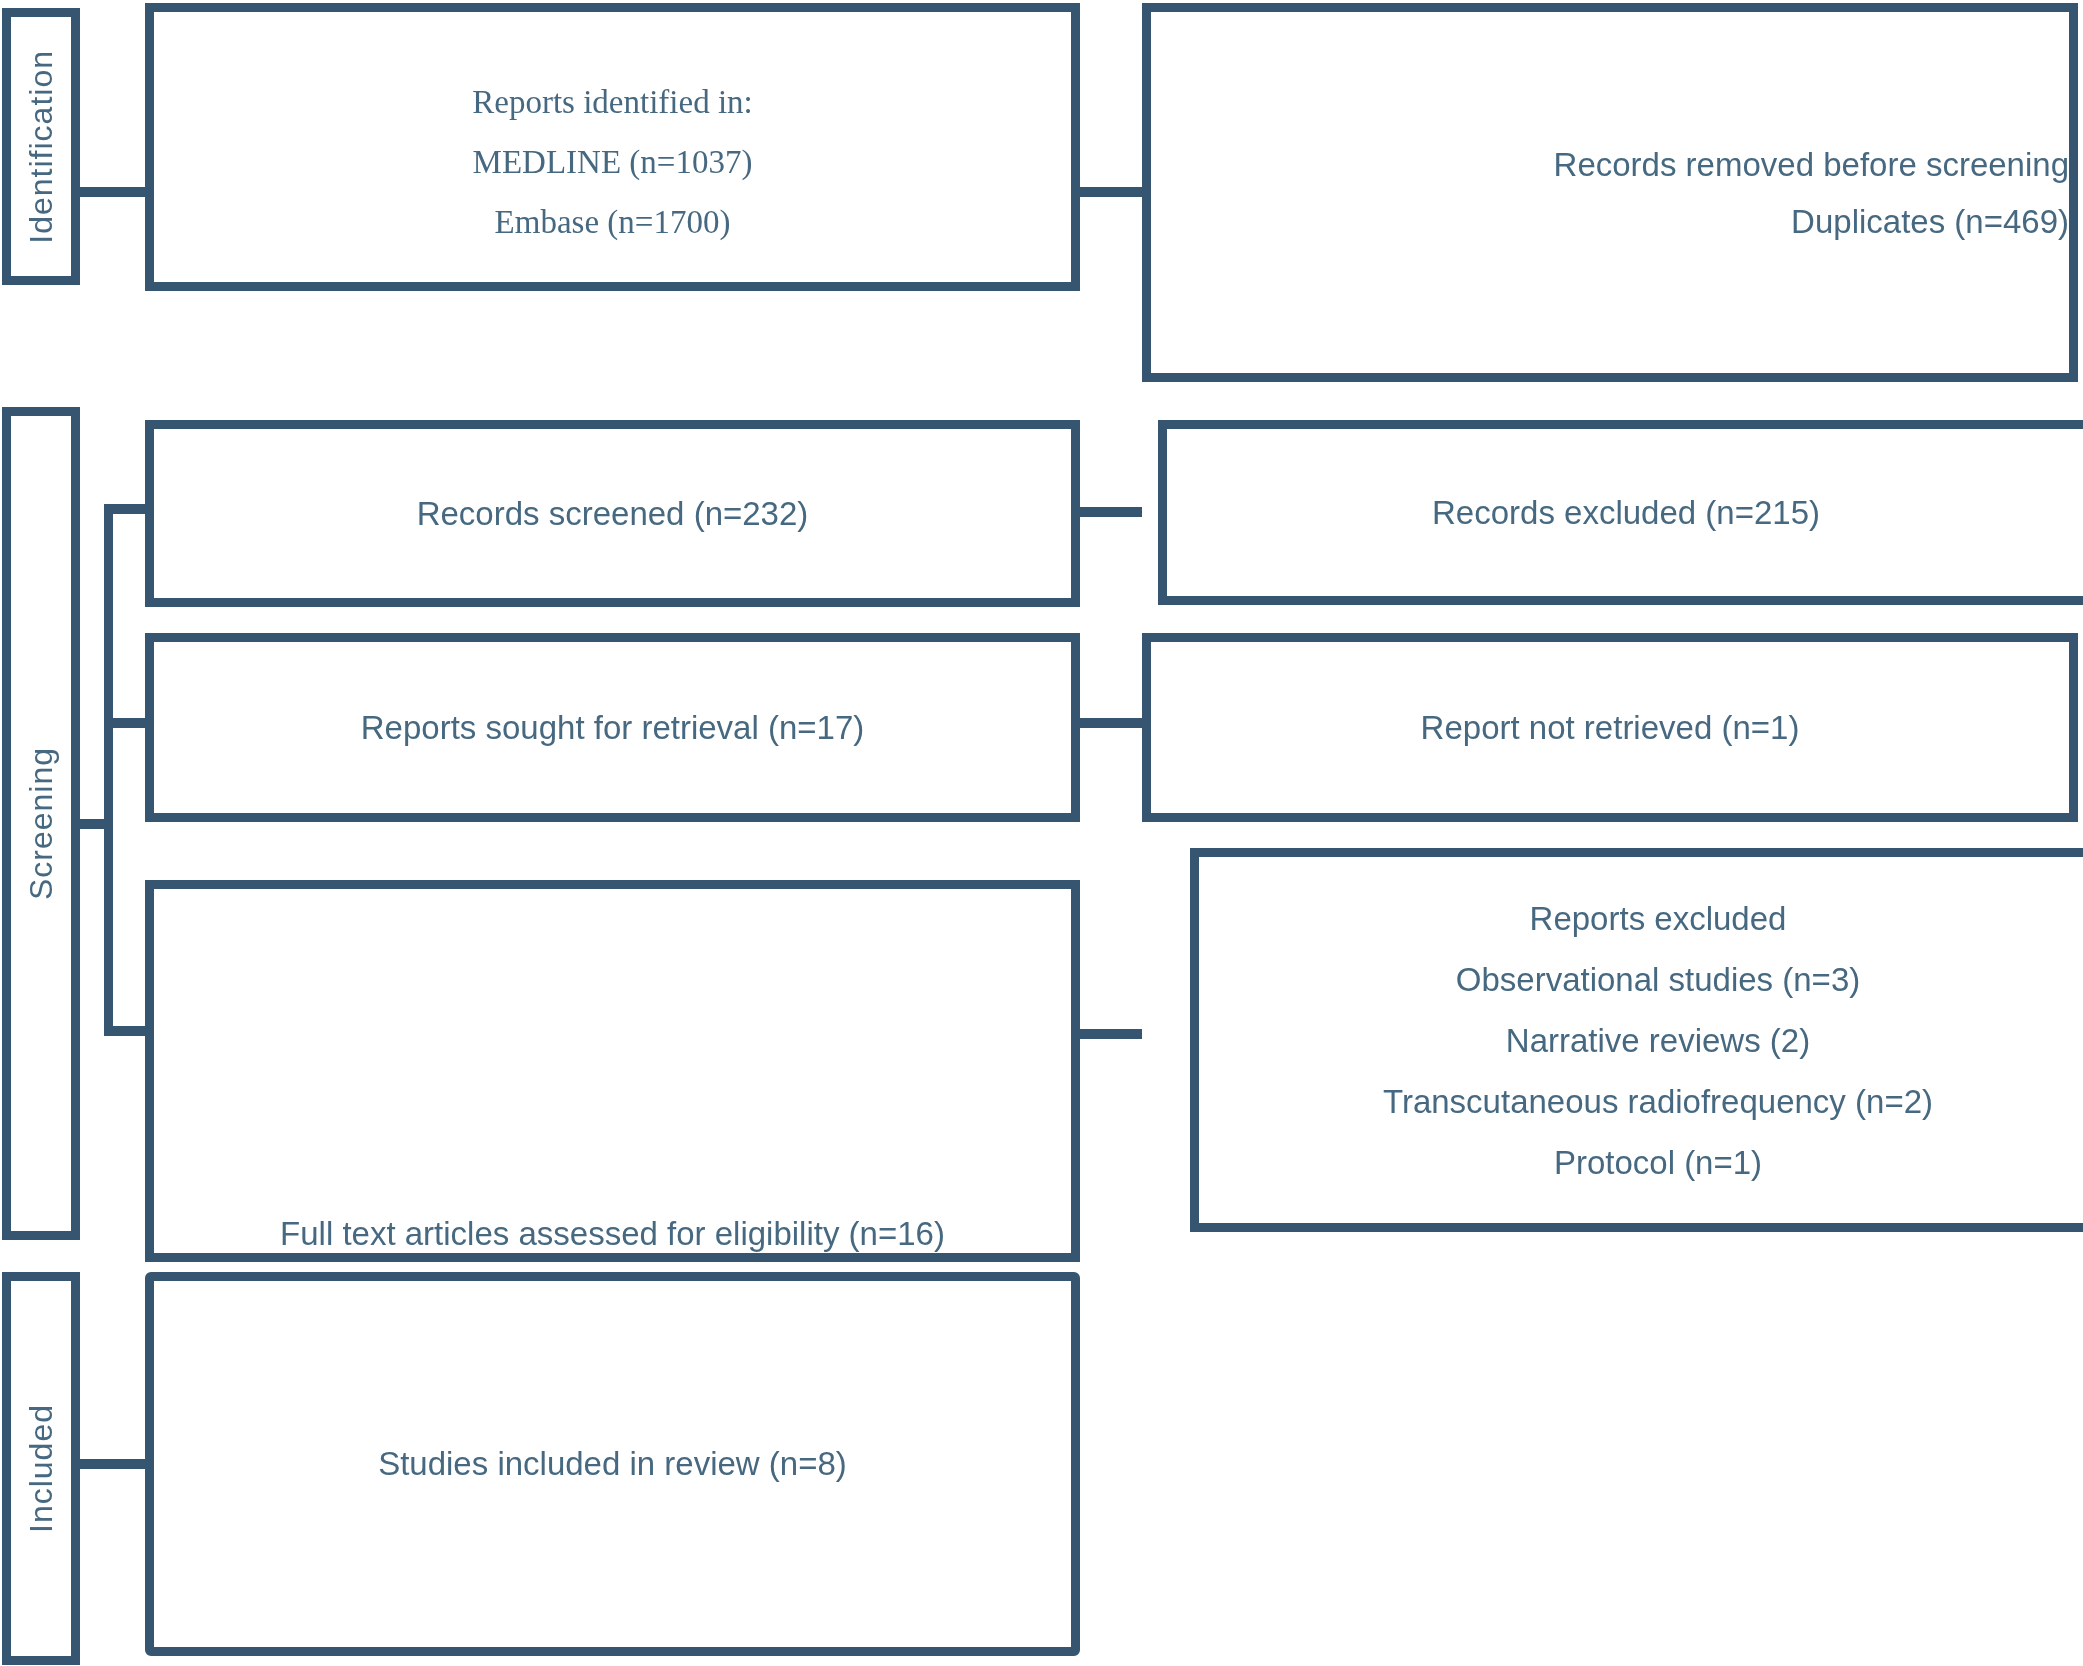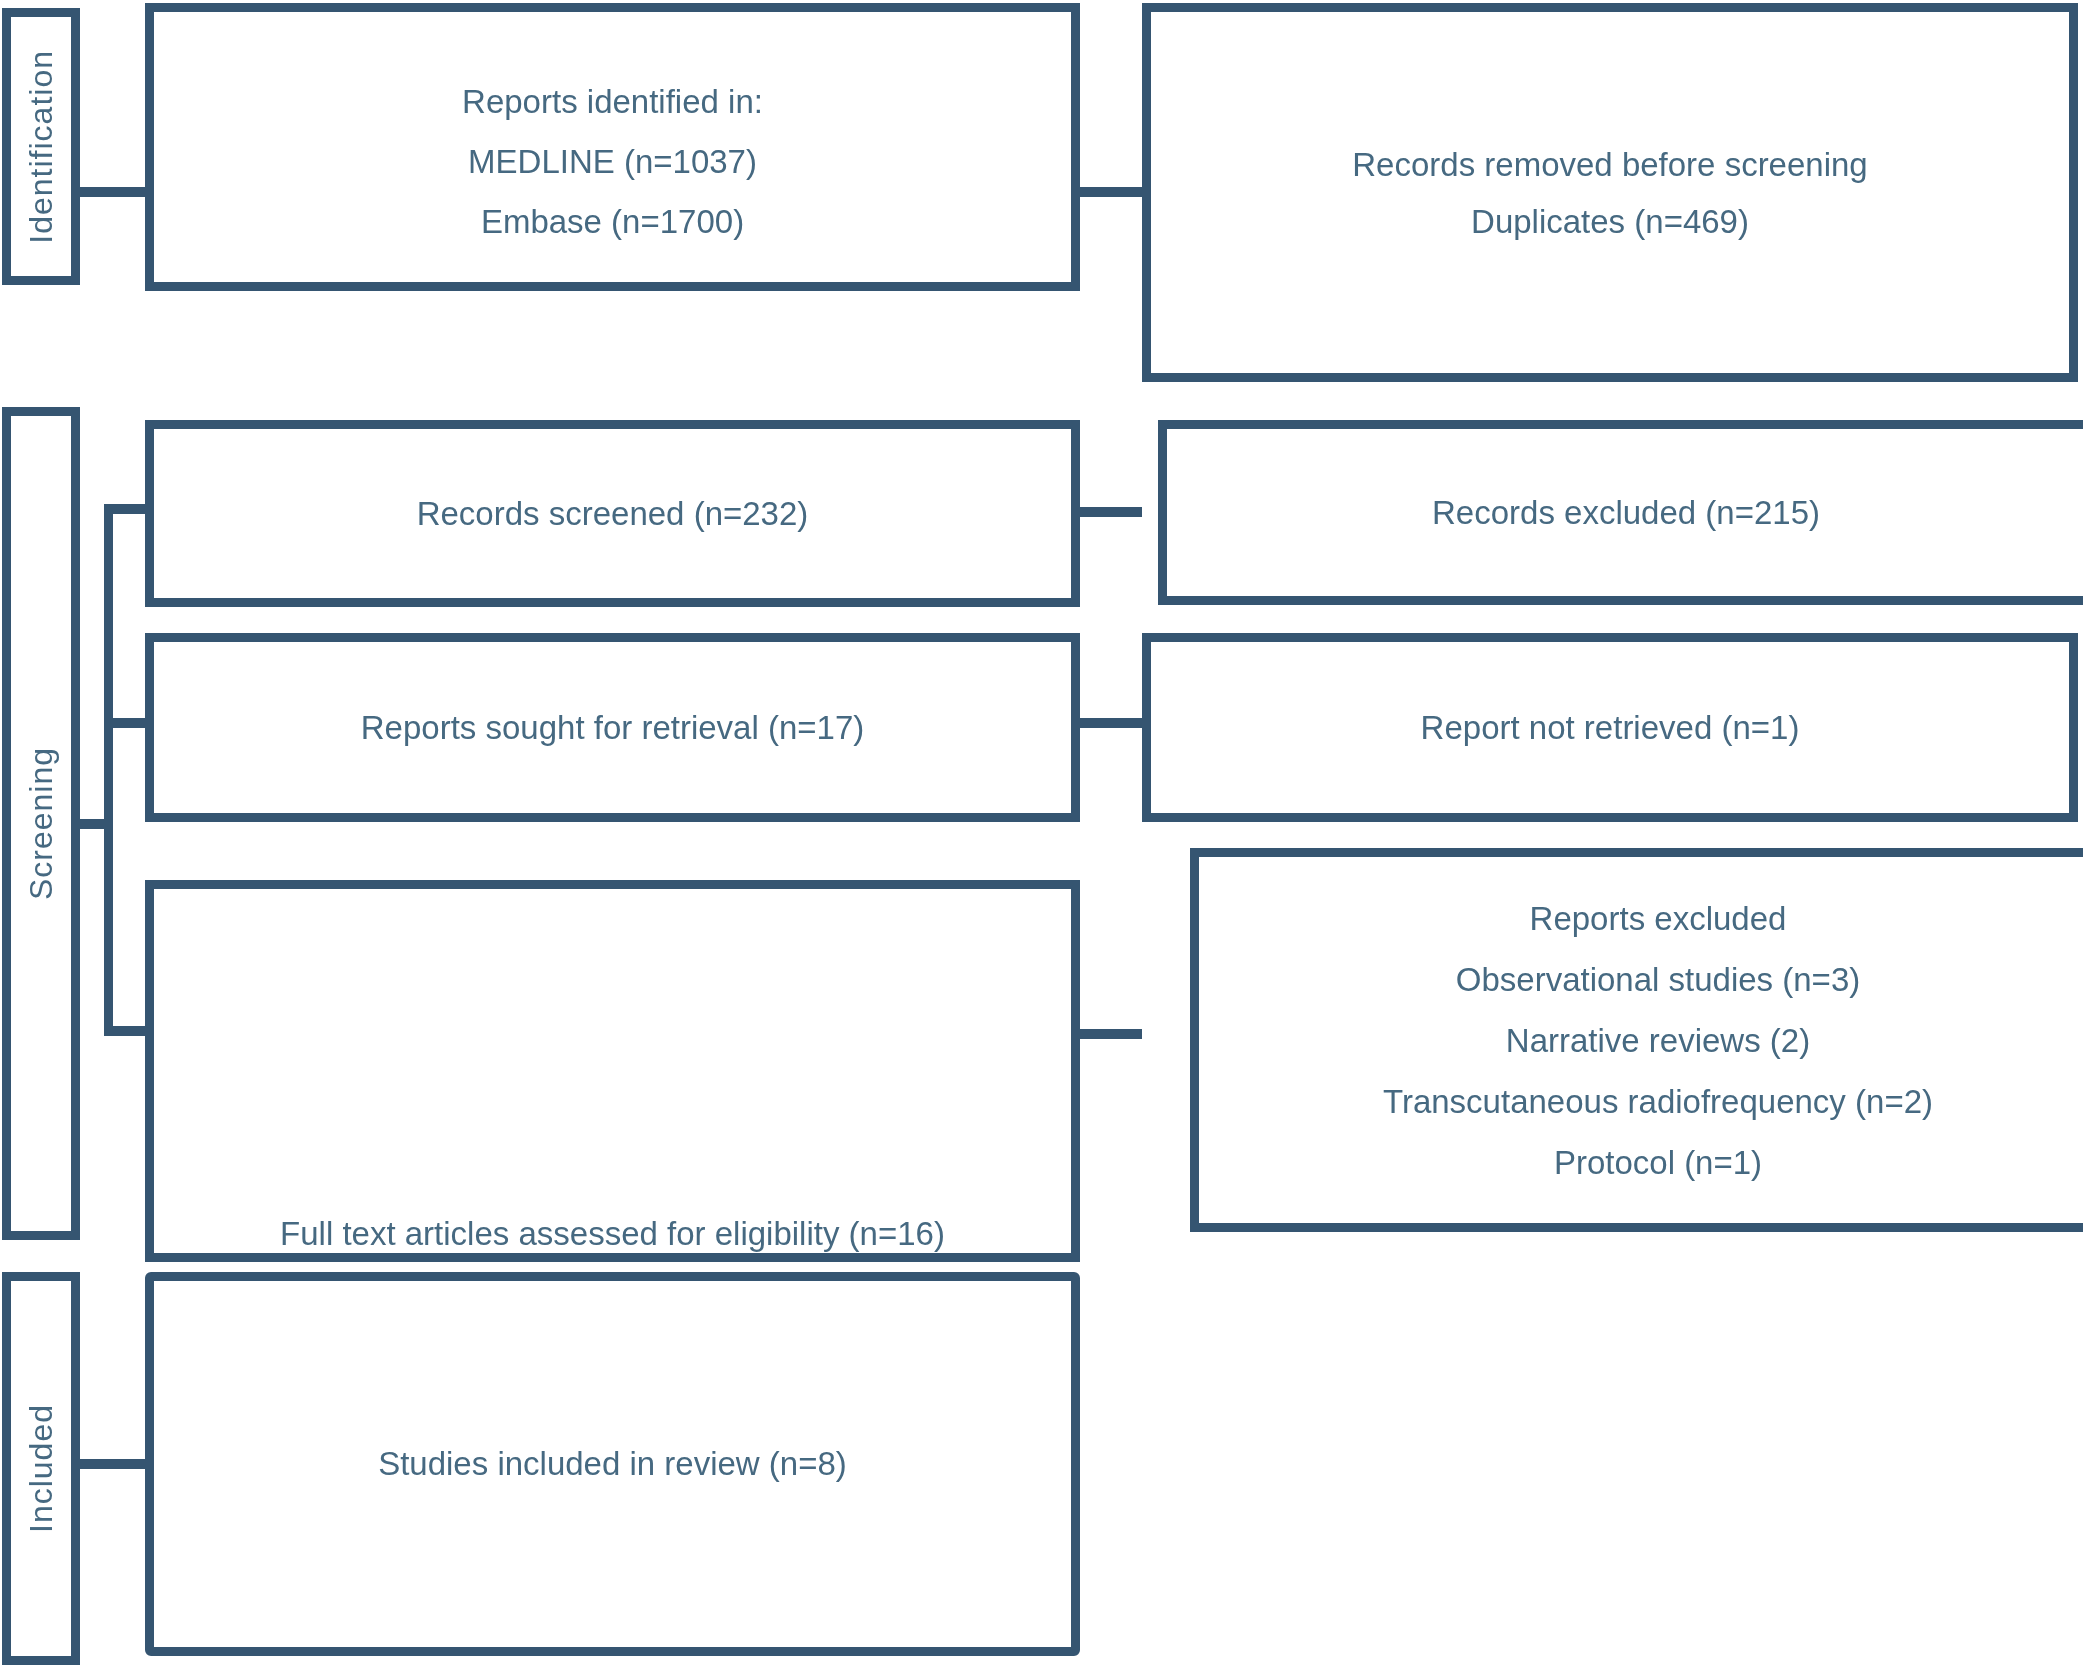--- a/index.html
+++ b/index.html
@@ -24,22 +24,22 @@
     background: var(--bg);
     display: flex;
     flex-direction: column;
     align-items: center;
     justify-content: center;
     text-align: center;
     font-size: 33px;
     color: var(--text);
   }
   .box .ln { display: block; width: 100%; }
-  .lh57 .ln { line-height: 57px; }
-  .lh60 .ln { line-height: 60px; }
+  .lh57 .ln { line-height: 57px; text-align: right; }
+  .lh60 .ln { line-height: 60px; font-family: Liberation Serif, serif; }
   .lh61 .ln { line-height: 61px; }
   
   .offset-top { justify-content: flex-start; padding-top: 60px; }
   .sidebar {
     position: absolute;
     box-sizing: border-box;
     border: 9px solid var(--line);
     background: var(--bg);
     display: flex;
     align-items: center;

